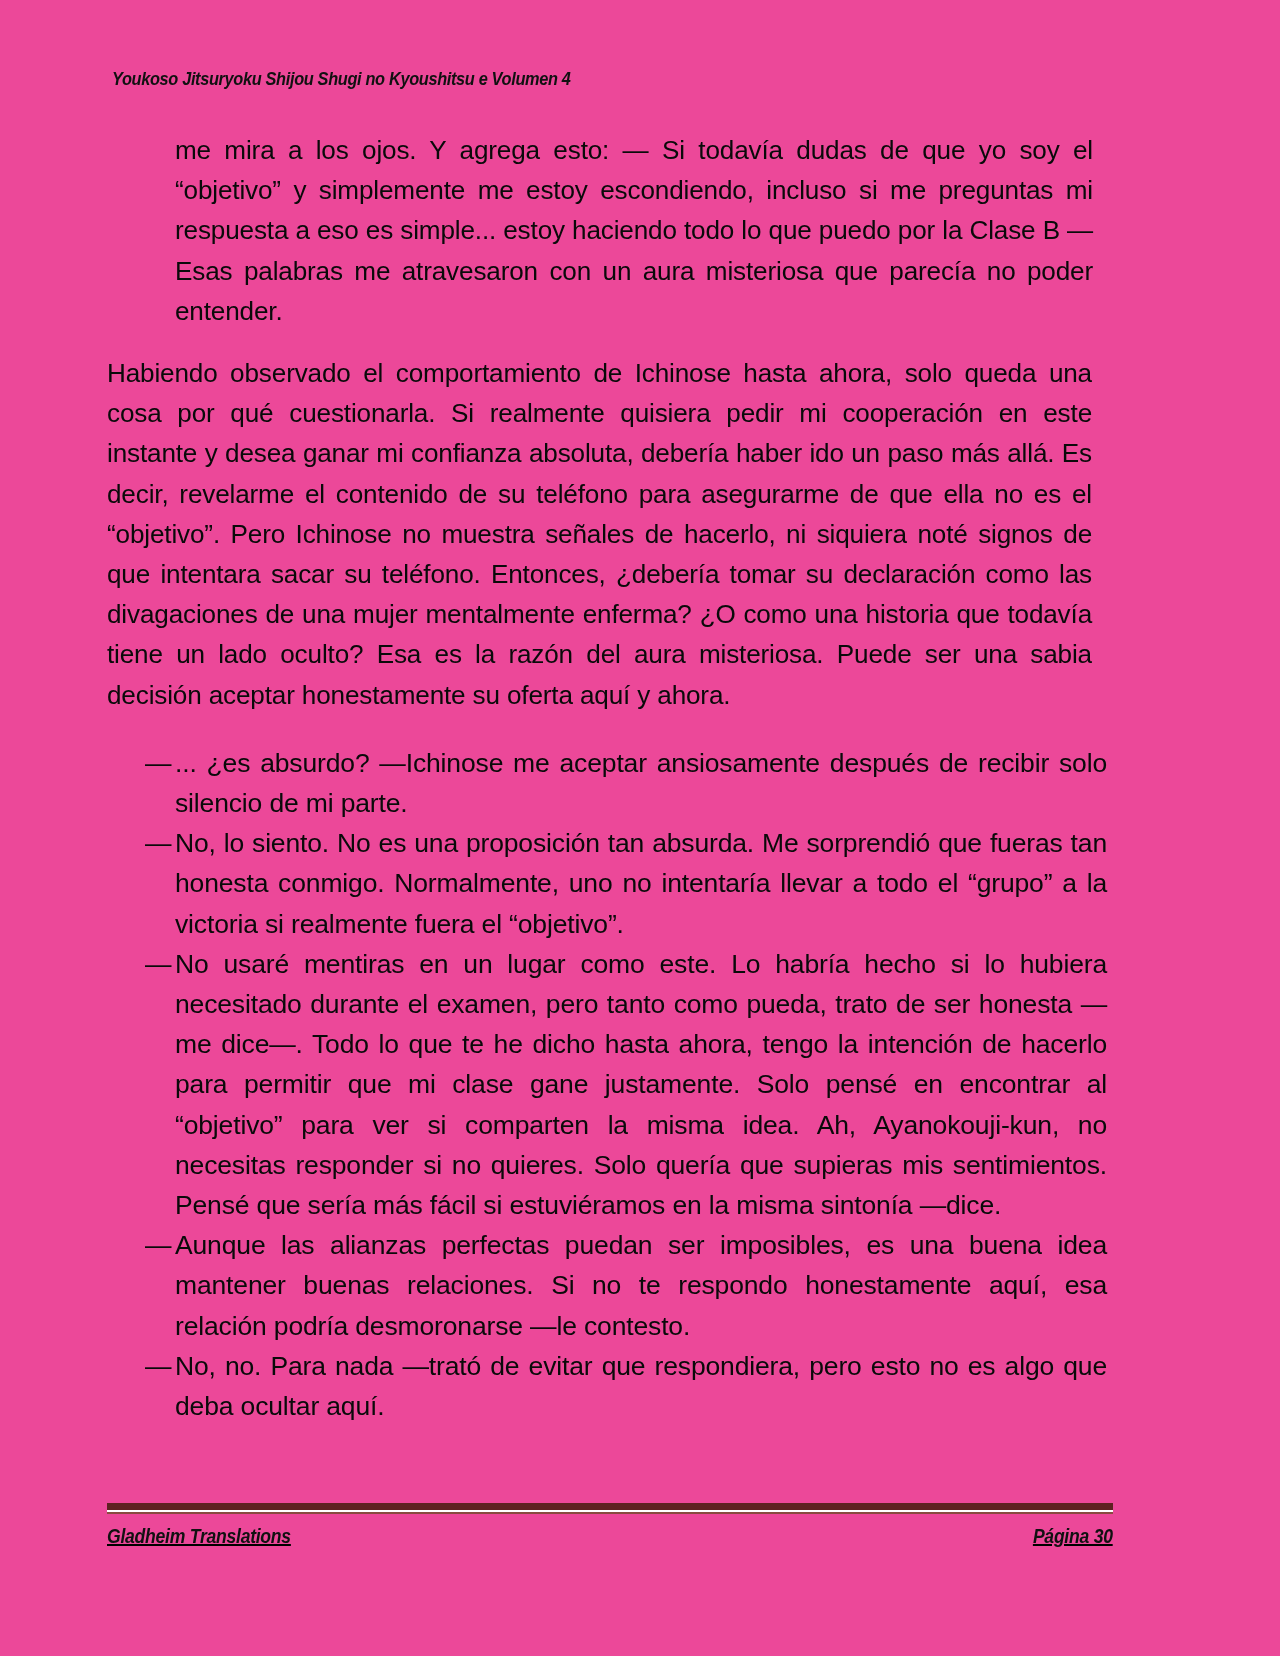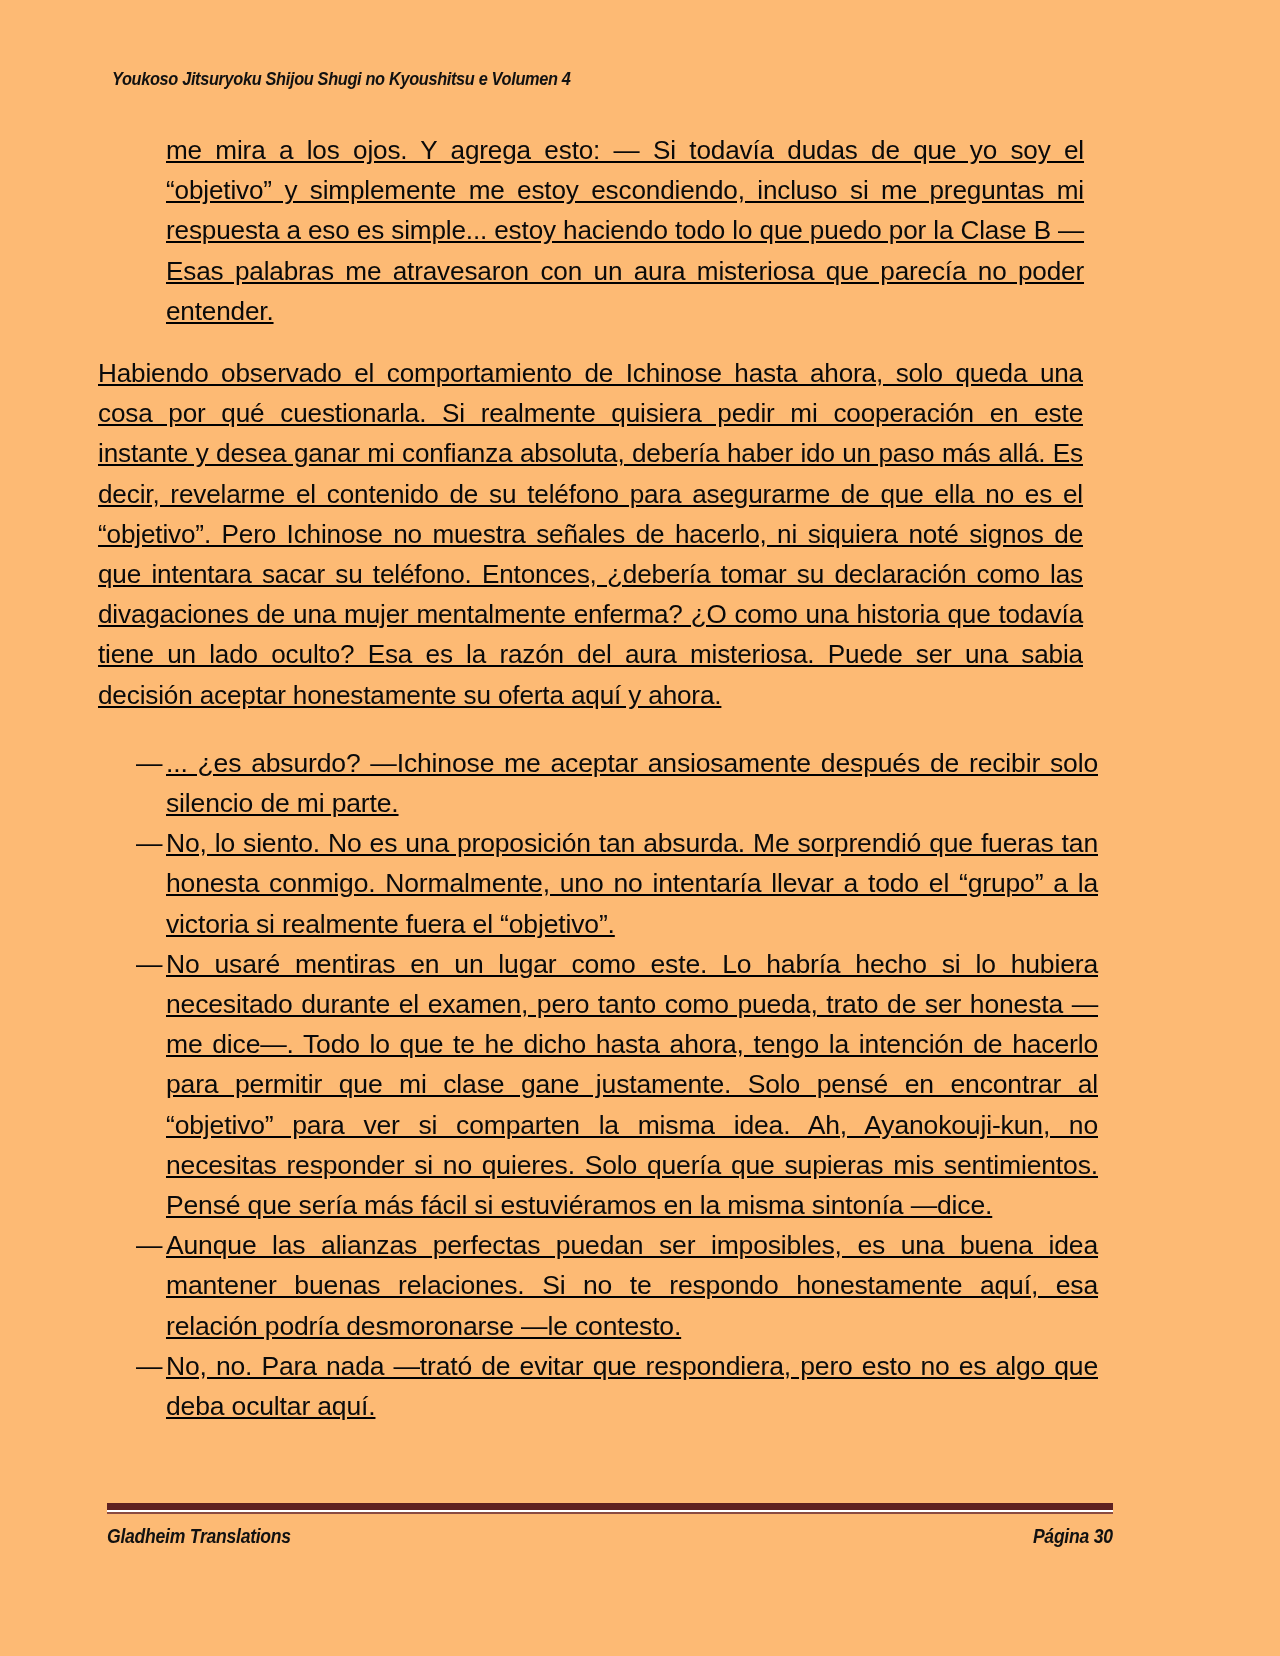--- a/index.html
+++ b/index.html
@@ -12,21 +12,21 @@
     height: 1656px;
     position: relative;
     font-family: "Liberation Sans", "DejaVu Sans", sans-serif;
     color: #000000;
     overflow: hidden;
   }
 
   .page {
     position: absolute;
     inset: 0;
-    background: #fdba74;
+    background: #ec4899;
   }
 
   
   .running-header {
     position: absolute;
     left: 112px;
     top: 68px;
     width: 1056px;
     height: 28px;
   }
@@ -38,24 +38,23 @@
     letter-spacing: -0.4px;
     transform: scaleX(0.86);
     transform-origin: left center;
     white-space: nowrap;
     color: #111111;
   }
 
   
   .content {
     position: absolute;
-    left: 98px;
+    left: 107px;
     top: 130px;
     width: 1000px;
-    text-decoration: underline;
   }
 
   p.para {
     margin: 0 0 0 0;
     font-size: 26.5px;
     line-height: 40.2px;
     text-align: justify;
     text-justify: inter-word;
     letter-spacing: -0.15px;
     word-spacing: 0px;
@@ -121,20 +120,21 @@
   .footer-rule-thin {
     height: 2px;
     background: #8a4a40;
     width: 100%;
   }
   .footer-row {
     display: flex;
     justify-content: space-between;
     align-items: baseline;
     margin-top: 11px;
+    text-decoration: underline;
   }
   .footer-left, .footer-right {
     font-family: "Liberation Sans", "DejaVu Sans", sans-serif;
     font-weight: bold;
     font-style: italic;
     font-size: 20px;
     letter-spacing: -0.3px;
     transform: scaleX(0.88);
     white-space: nowrap;
     color: #111111;

